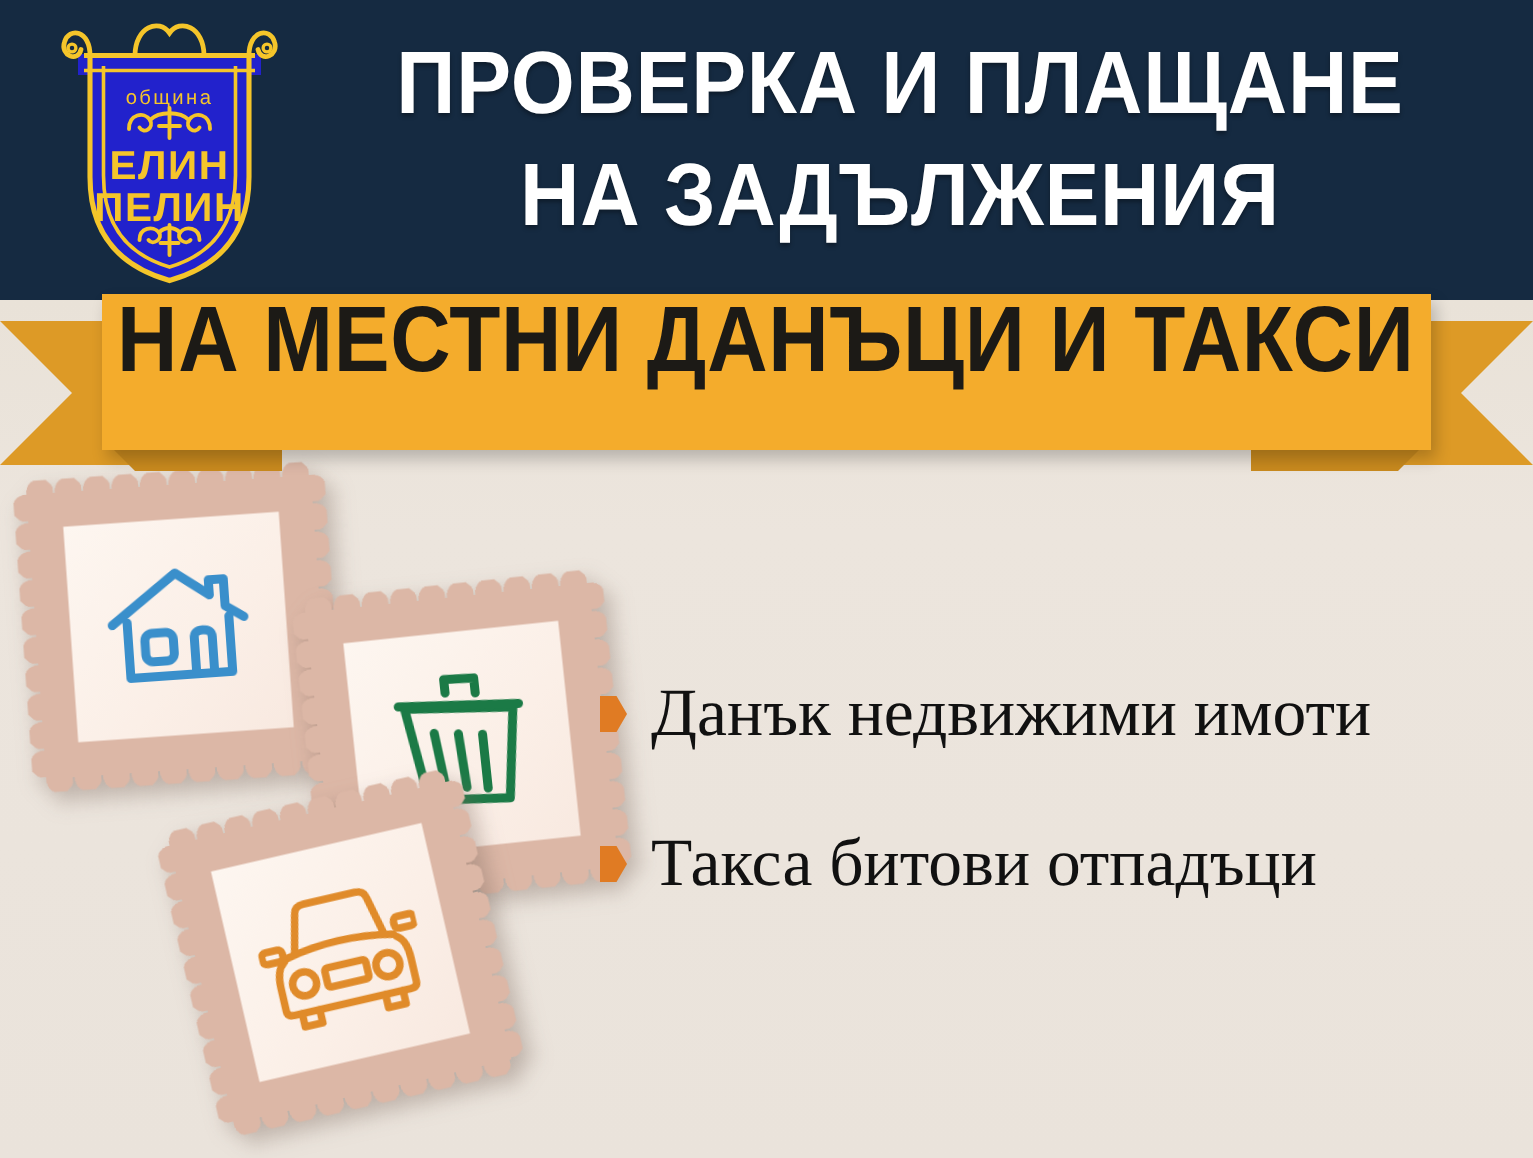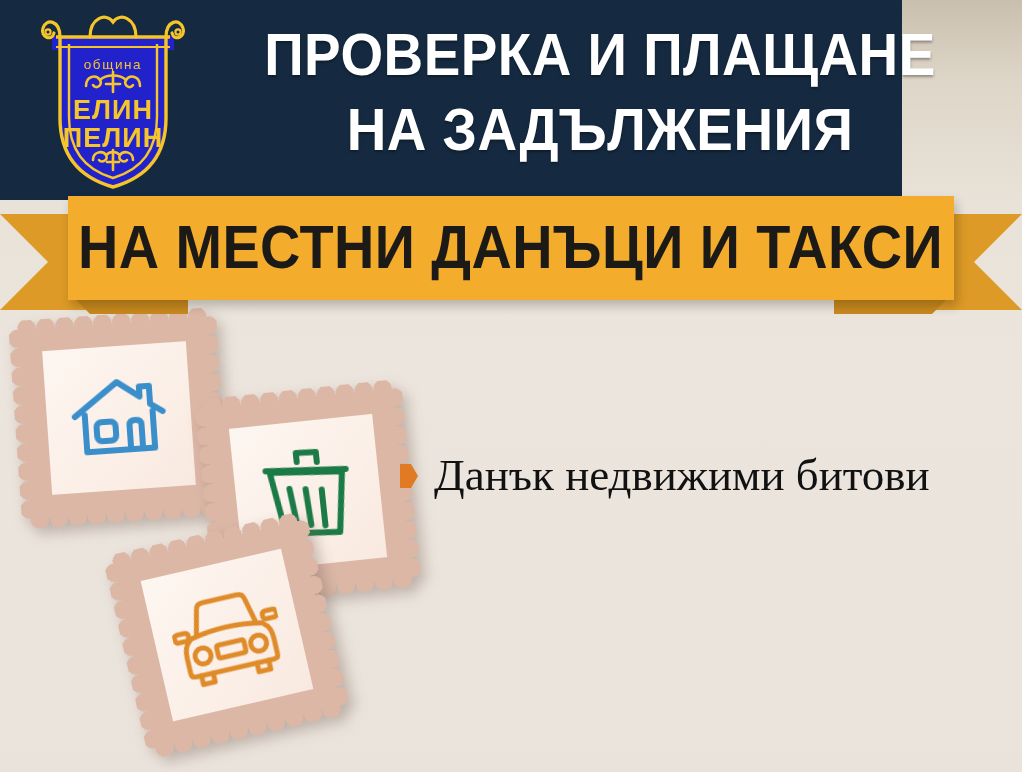--- a/index.html
+++ b/index.html
@@ -8,21 +8,21 @@
     font-family:"Liberation Sans", sans-serif;
     background:#ece5dd;
   }
   #stage{
     position:relative;width:1022px;height:772px;overflow:hidden;
     background:linear-gradient(180deg,#c9bfae 0%,#ddd5c7 10%,#e9e2d8 26%,#ece5dd 46%,#eae3db 100%);
   }
 
   
   .header{
-    position:absolute;left:0;top:0;width:902px;height:200px;
+    position:absolute;left:0;top:0;width:1022px;height:200px;
     background:#152a41;
     z-index:5;
   }
 
   
   .logo{
     position:absolute;left:38px;top:6px;width:150px;height:186px;
   }
   .logo svg{display:block;width:150px;height:186px;}
 
@@ -60,21 +60,21 @@
   }
   .ribbon-fold{
     position:absolute;top:96px;width:120px;height:22px;background:#c98a1e;
   }
   .ribbon-fold.left{left:68px;clip-path:polygon(0 0,120px 0,120px 22px,22px 22px);}
   .ribbon-fold.right{right:68px;clip-path:polygon(0 0,120px 0,98px 22px,0 22px);}
   .ribbon-main{
     position:absolute;left:68px;top:0;width:886px;height:104px;
     background:#f4ac2c;
     box-shadow:3px 6px 10px rgba(0,0,0,0.22);
-    display:flex;align-items:center;justify-content:center;
+    display:flex;align-items:flex-start;justify-content:center;
   }
   .ribbon-text{
     color:#1c1a16;
     font-family:"Liberation Sans", sans-serif;
     font-weight:bold;
     font-size:62px;
     line-height:62px;
     letter-spacing:0.5px;
     transform:scaleX(0.90);
     white-space:nowrap;
@@ -256,20 +256,24 @@
           <path d="M77 82 L77 91 L89 91 L89 82"></path>
         </g>
       </svg>
     </div>
   </div>
 
   <div class="list">
 
     <div class="list-item">
       <span class="bullet"></span>
-      <span class="item-label">Данък недвижими битови</span>
-    </div>
-
+      <span class="item-label">Данък недвижими имоти</span>
+    </div>
+
+    <div class="list-item">
+      <span class="bullet"></span>
+      <span class="item-label">Такса битови отпадъци</span>
+    </div>
 
 
   </div>
 
 </div>
 
 </body></html>

